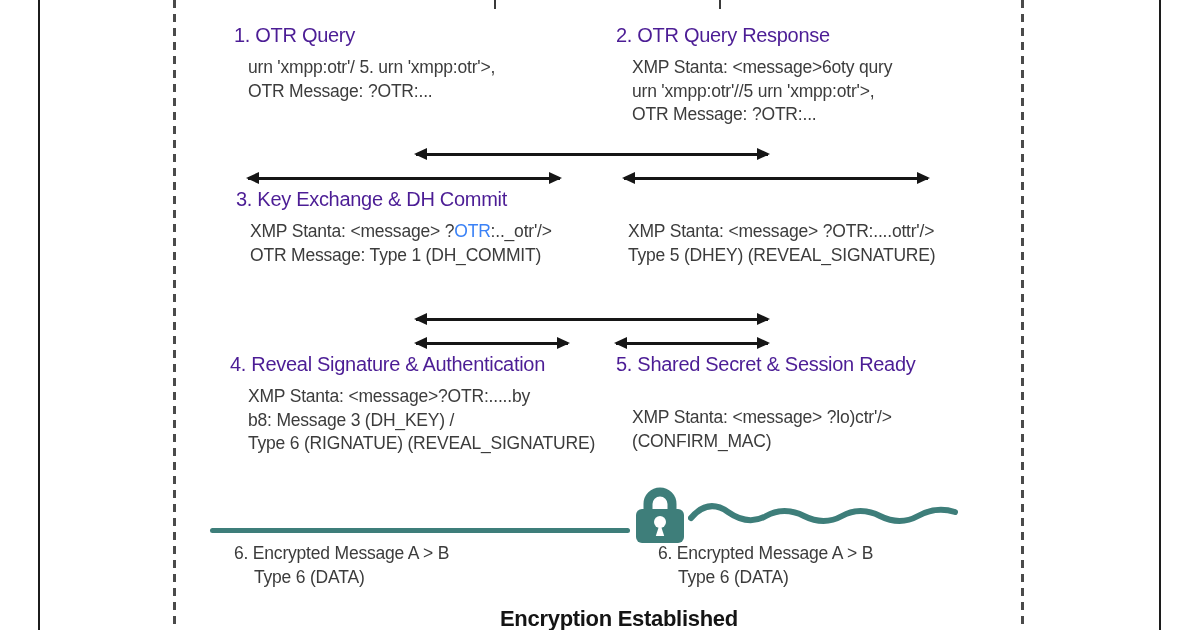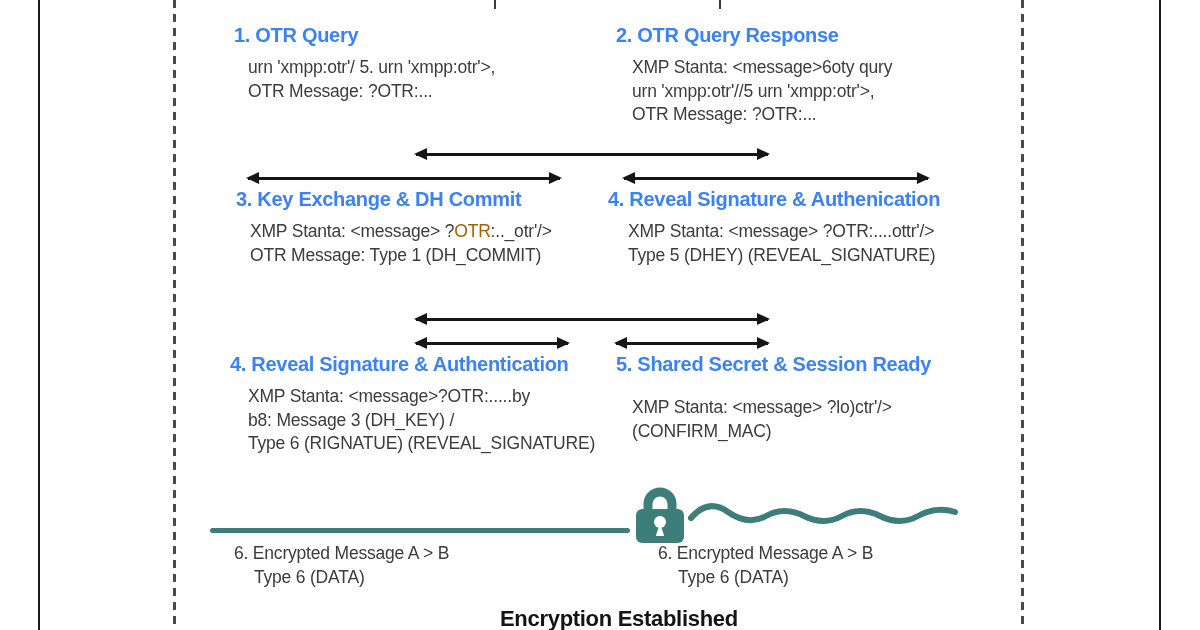--- a/index.html
+++ b/index.html
@@ -7,28 +7,28 @@
     position:relative;width:1200px;height:630px;background:#ffffff;
     overflow:hidden;font-family:"Liberation Sans",sans-serif;
   }
   .vline-solid{position:absolute;top:0;bottom:0;width:2px;background:#1c1c1c;}
   .vline-dashed{
     position:absolute;top:0;bottom:0;width:3px;
     background:repeating-linear-gradient(to bottom,#4a4a4a 0 8px,transparent 8px 14px);
   }
   .tick{position:absolute;width:2px;height:9px;background:#3a3a3a;}
   .step-title{
-    position:absolute;font-size:20px;font-weight:700;color:#3b82f6;
+    position:absolute;font-size:20px;font-weight:400;color:#4c1d95;
     white-space:nowrap;letter-spacing:-0.3px;
   }
   .step-body{
     position:absolute;font-size:17.5px;color:#3c3c3c;line-height:23.5px;
     white-space:nowrap;letter-spacing:-0.2px;
   }
-  .hl{color:#a16207;}
+  .hl{color:#3b82f6;}
   .darrow{position:absolute;height:2.5px;background:#161616;}
   .darrow::before,.darrow::after{
     content:"";position:absolute;top:-5.5px;width:0;height:0;
     border-top:6.5px solid transparent;border-bottom:6.5px solid transparent;
   }
   .darrow::before{left:-2px;border-right:13px solid #161616;}
   .darrow::after{right:-2px;border-left:13px solid #161616;}
   .teal-line{position:absolute;background:#3e7e7a;border-radius:3px;}
   .abs{position:absolute;}
   .footer{
@@ -65,39 +65,38 @@
   <div class="darrow" style="left:416px;top:153px;width:352px"></div>
   <div class="darrow" style="left:248px;top:177px;width:312px"></div>
   <div class="darrow" style="left:624px;top:177px;width:304px"></div>
 
   <div class="step-title" style="left:236px;top:188px">3. Key Exchange &amp; DH Commit</div>
   <div class="step-body" style="left:250px;top:220px">
     <div><span>XMP Stanta: &lt;message&gt; ?</span><span class="hl">OTR</span><span>:.._otr'/&gt;</span></div>
     <div>OTR Message: Type 1 (DH_COMMIT)</div>
   </div>
 
-  <div class="step-title" style="left:608px;top:188px">4. Reveal Signature &amp; Authenication</div>
   <div class="step-body" style="left:628px;top:220px">
     <div>XMP Stanta: &lt;message&gt; ?OTR:....ottr'/&gt;</div>
     <div>Type 5 (DHEY) (REVEAL_SIGNATURE)</div>
   </div>
 
   <div class="darrow" style="left:416px;top:318px;width:352px"></div>
   <div class="darrow" style="left:416px;top:342px;width:152px"></div>
   <div class="darrow" style="left:616px;top:342px;width:152px"></div>
 
   <div class="step-title" style="left:230px;top:353px">4. Reveal Signature &amp; Authentication</div>
   <div class="step-body" style="left:248px;top:385px">
     <div>XMP Stanta: &lt;message&gt;?OTR:.....by</div>
     <div>b8: Message 3 (DH_KEY) /</div>
     <div>Type 6 (RIGNATUE) (REVEAL_SIGNATURE)</div>
   </div>
 
   <div class="step-title" style="left:616px;top:353px">5. Shared Secret &amp; Session Ready</div>
-  <div class="step-body" style="left:632px;top:396px">
+  <div class="step-body" style="left:632px;top:406px">
     <div>XMP Stanta: &lt;message&gt; ?lo)ctr'/&gt;</div>
     <div>(CONFIRM_MAC)</div>
   </div>
 
   <div class="teal-line" style="left:210px;top:528px;width:420px;height:5px"></div>
 
   <svg class="abs" style="left:629px;top:483px" width="62" height="62" viewBox="0 0 62 62">
     <path d="M19 30 V21 a12 12 0 0 1 24 0 V30" fill="none" stroke="#3e7e7a" stroke-width="9"></path>
     <rect x="7" y="26" width="48" height="34" rx="6" fill="#3e7e7a"></rect>
     <circle cx="31" cy="39" r="6" fill="#ffffff"></circle>

